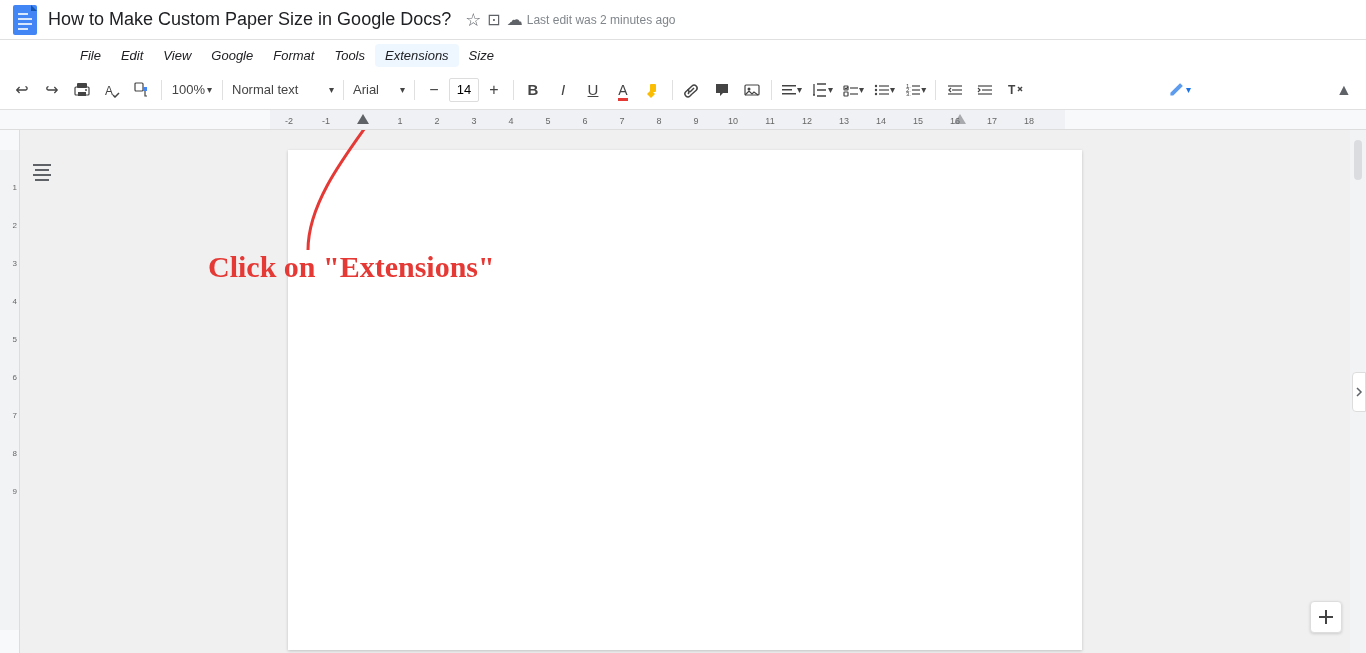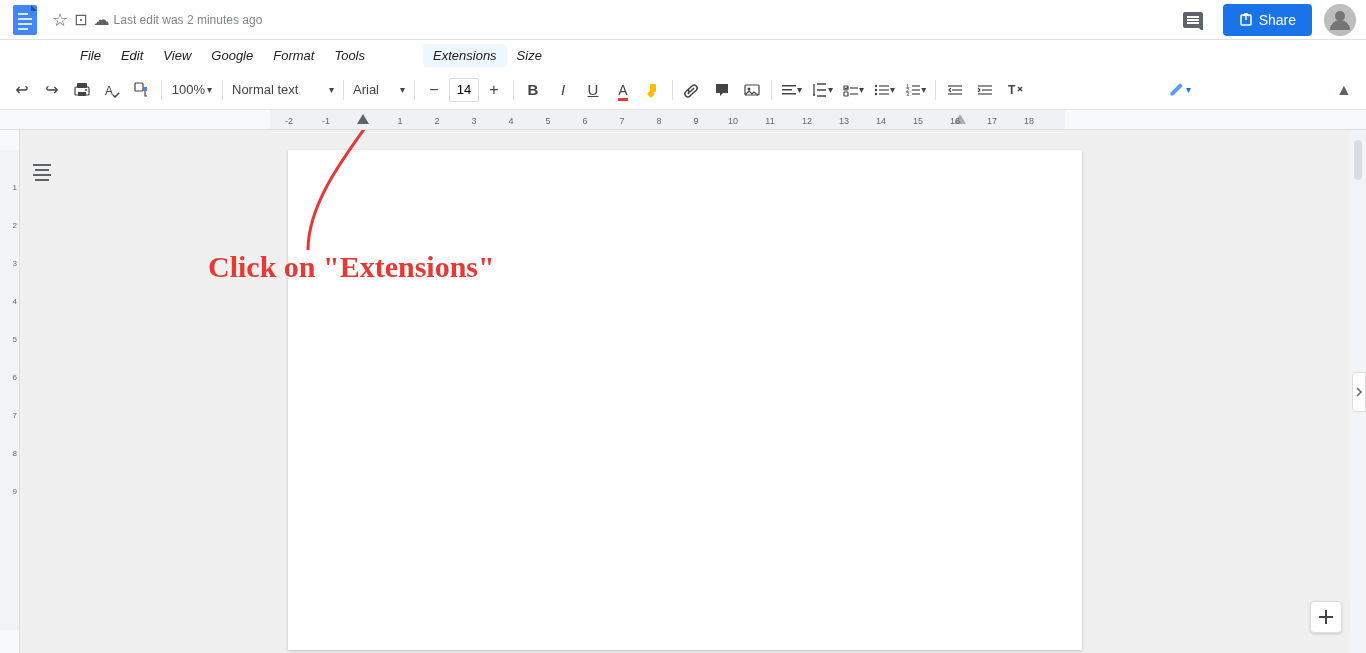--- a/index.html
+++ b/index.html
@@ -242,61 +242,40 @@
   <svg id="doc-icon" viewBox="0 0 30 30" width="30" height="30">
     <rect width="24" height="30" x="3" y="0" rx="2" fill="#4285F4"></rect>
     <rect width="10" height="2" x="8" y="8" fill="white" opacity="0.8"></rect>
     <rect width="14" height="2" x="8" y="13" fill="white" opacity="0.8"></rect>
     <rect width="14" height="2" x="8" y="18" fill="white" opacity="0.8"></rect>
     <rect width="10" height="2" x="8" y="23" fill="white" opacity="0.8"></rect>
 
     <polygon points="21,0 27,6 21,6" fill="#1557b0"></polygon>
   </svg>
 
+  <span id="doc-title">How to Make Custom Paper Size in Google Docs?</span>
 
   <div id="title-icons">
     <span style="color:#5f6368; font-size:18px; cursor:pointer;">☆</span>
     <span style="color:#5f6368; font-size:16px; cursor:pointer;">⊡</span>
     <span style="color:#5f6368; font-size:16px; cursor:pointer;">☁</span>
   </div>
 
   <span id="last-edit" style="margin-left:4px;">Last edit was 2 minutes ago</span>
 
-  <div id="header-right">
-    <div id="comment-icon-btn">
-      <svg width="20" height="20" viewBox="0 0 20 20" fill="#5f6368">
-        <path d="M18 2H2C.9 2 0 2.9 0 4v12c0 1.1.9 2 2 2h14l4 4V4c0-1.1-.9-2-2-2zm-2 12H4v-2h12v2zm0-3H4V9h12v2zm0-3H4V6h12v2z"></path>
-      </svg>
-    </div>
-    <button id="share-btn">
-      <svg width="14" height="14" viewBox="0 0 14 14" fill="white">
-        <rect x="2" y="2" width="10" height="10" rx="1" fill="none" stroke="white" stroke-width="1.5"></rect>
-        <path d="M7 0v7M4 3l3-3 3 3" fill="none" stroke="white" stroke-width="1.5"></path>
-      </svg>
-      <span>Share</span>
-    </button>
-    <div id="user-avatar">
-      
-      <svg width="32" height="32" viewBox="0 0 32 32">
-        <circle cx="16" cy="16" r="16" fill="#bdbdbd"></circle>
-        <circle cx="16" cy="12" r="5" fill="#757575"></circle>
-        <path d="M6 26c0-5.5 4.5-10 10-10s10 4.5 10 10" fill="#757575"></path>
-      </svg>
-    </div>
-  </div>
 </div>
 
 <div id="menu-bar">
   <span class="menu-item">File</span>
   <span class="menu-item">Edit</span>
   <span class="menu-item">View</span>
   <span class="menu-item">Google</span>
   <span class="menu-item">Format</span>
   <span class="menu-item">Tools</span>
-  <span class="menu-item" style="background: rgba(200,230,255,0.3); margin-left: 48px;">Extensions</span>
+  <span class="menu-item" style="background: rgba(200,230,255,0.3);">Extensions</span>
   <span class="menu-item">Size</span>
 </div>
 
 <div id="toolbar">
 
   <button class="tb-btn" style="font-size:16px;">↩</button>
 
   <button class="tb-btn" style="font-size:16px;">↪</button>
 
   <button class="tb-btn">

